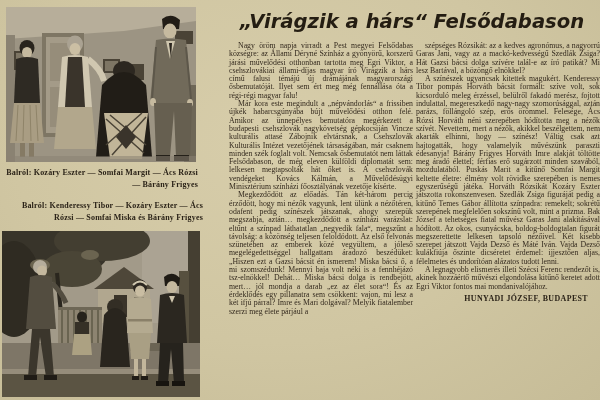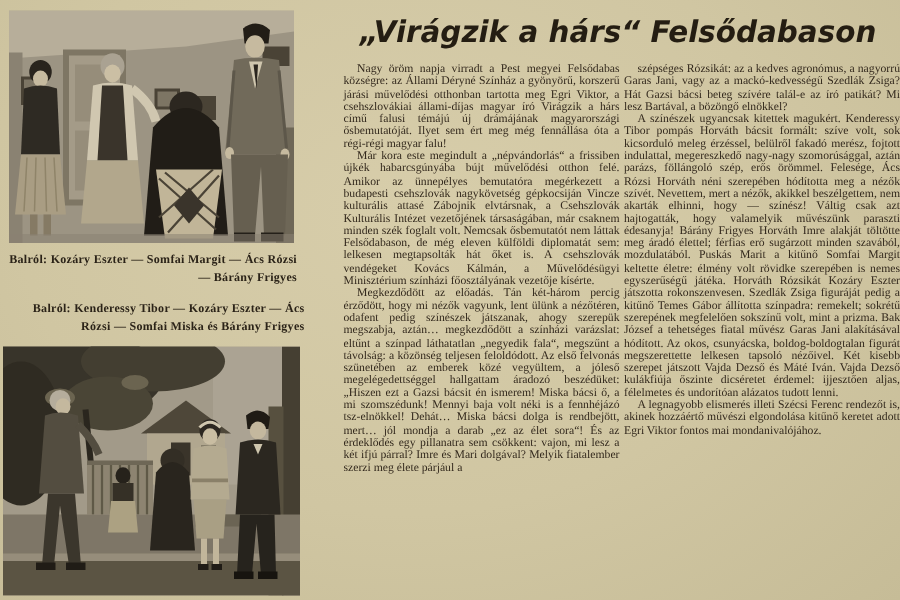--- a/index.html
+++ b/index.html
@@ -188,18 +188,19 @@
 
   <h1 class="title">„Virágzik a hárs“ Felsődabason</h1>
 
   <div class="col col1">
     <p>Nagy öröm napja virradt a Pest megyei Felsődabas községre: az Állami Déryné Színház a gyönyörű, korszerű járási művelődési otthonban tartotta meg Egri Viktor, a csehszlovákiai állami-díjas magyar író Virágzik a hárs című falusi témájú új drámájának magyarországi ősbemutatóját. Ilyet sem ért meg még fennállása óta a régi-régi magyar falu!</p>
     <p>Már kora este megindult a „népvándorlás“ a frissiben újkék habarcsgúnyába bújt művelődési otthon felé. Amikor az ünnepélyes bemutatóra megérkezett a budapesti csehszlovák nagykövetség gépkocsiján Vincze kulturális attasé Zábojnik elvtársnak, a Csehszlovák Kulturális Intézet vezetőjének társaságában, már csaknem minden szék foglalt volt. Nemcsak ősbemutatót nem láttak Felsődabason, de még eleven külföldi diplomatát sem: lelkesen megtapsolták hát őket is. A csehszlovák vendégeket Kovács Kálmán, a Művelődésügyi Minisztérium színházi főosztályának vezetője kísérte.</p>
     <p>Megkezdődött az előadás. Tán két-három percig érződött, hogy mi nézők vagyunk, lent ülünk a nézőtéren, odafent pedig színészek játszanak, ahogy szerepük megszabja, aztán… megkezdődött a színházi varázslat: eltűnt a színpad láthatatlan „negyedik fala“, megszűnt a távolság: a közönség teljesen feloldódott. Az első felvonás szünetében az emberek közé vegyültem, a jóleső megelégedettséggel hallgattam áradozó beszédüket: „Hiszen ezt a Gazsi bácsit én ismerem! Miska bácsi ő, a mi szomszédunk! Mennyi baja volt néki is a fennhéjázó tsz-elnökkel! Dehát… Miska bácsi dolga is rendbejött, mert… jól mondja a darab „ez az élet sora“! És az érdeklődés egy pillanatra sem csökkent: vajon, mi lesz a két ifjú párral? Imre és Mari dolgával? Melyik fiatalember szerzi meg élete párjául a</p>
   </div>
 
   <div class="col col2">
-    <p>szépséges Rózsikát: az a kedves agronómus, a nagyorrú Garas Jani, vagy az a mackó-kedvességű Szedlák Zsiga? Hát Gazsi bácsi beteg szívére talál-e az író patikát? Mi lesz Bartával, a bözöngő elnökkel?</p>
+    <p>szépséges Rózsikát: az a kedves agronómus, a nagyorrú Garas Jani, vagy az a mackó-kedvességű Szedlák Zsiga? Hát Gazsi bácsi dolga szívére talál-e az író patikát? Mi lesz Bartával, a bözöngő elnökkel?</p>
     <p>A színészek ugyancsak kitettek magukért. Kenderessy Tibor pompás Horváth bácsit formált: szíve volt, sok kicsorduló meleg érzéssel, belülről fakadó merész, fojtott indulattal, megereszkedő nagy-nagy szomorúsággal, aztán parázs, föllángoló szép, erős örömmel. Felesége, Ács Rózsi Horváth néni szerepében hódította meg a nézők szívét. Nevettem, mert a nézők, akikkel beszélgettem, nem akarták elhinni, hogy — színész! Váltig csak azt hajtogatták, hogy valamelyik művészünk paraszti édesanyja! Bárány Frigyes Horváth Imre alakját töltötte meg áradó élettel; férfias erő sugárzott minden szavából, mozdulatából. Puskás Marit a kitűnő Somfai Margit keltette életre: élmény volt rövidke szerepében is nemes egyszerűségű játéka. Horváth Rózsikát Kozáry Eszter játszotta rokonszenvesen. Szedlák Zsiga figuráját pedig a kitűnő Temes Gábor állította színpadra: remekelt; sokrétű szerepének megfelelően sokszínű volt, mint a prizma. Bak József a tehetséges fiatal művész Garas Jani alakításával hódított. Az okos, csunyácska, boldog-boldogtalan figurát megszerettette lelkesen tapsoló nézőivel. Két kisebb szerepet játszott Vajda Dezső és Máté Iván. Vajda Dezső kulákfiúja őszinte dicséretet érdemel: ijjesztően aljas, félelmetes és undorítóan alázatos tudott lenni.</p>
     <p>A legnagyobb elismerés illeti Szécsi Ferenc rendezőt is, akinek hozzáértő művészi elgondolása kitűnő keretet adott Egri Viktor fontos mai mondanivalójához.</p>
+    <p class="byline">HUNYADI JÓZSEF, BUDAPEST</p>
   </div>
 
 </div>
 
 </body></html>

